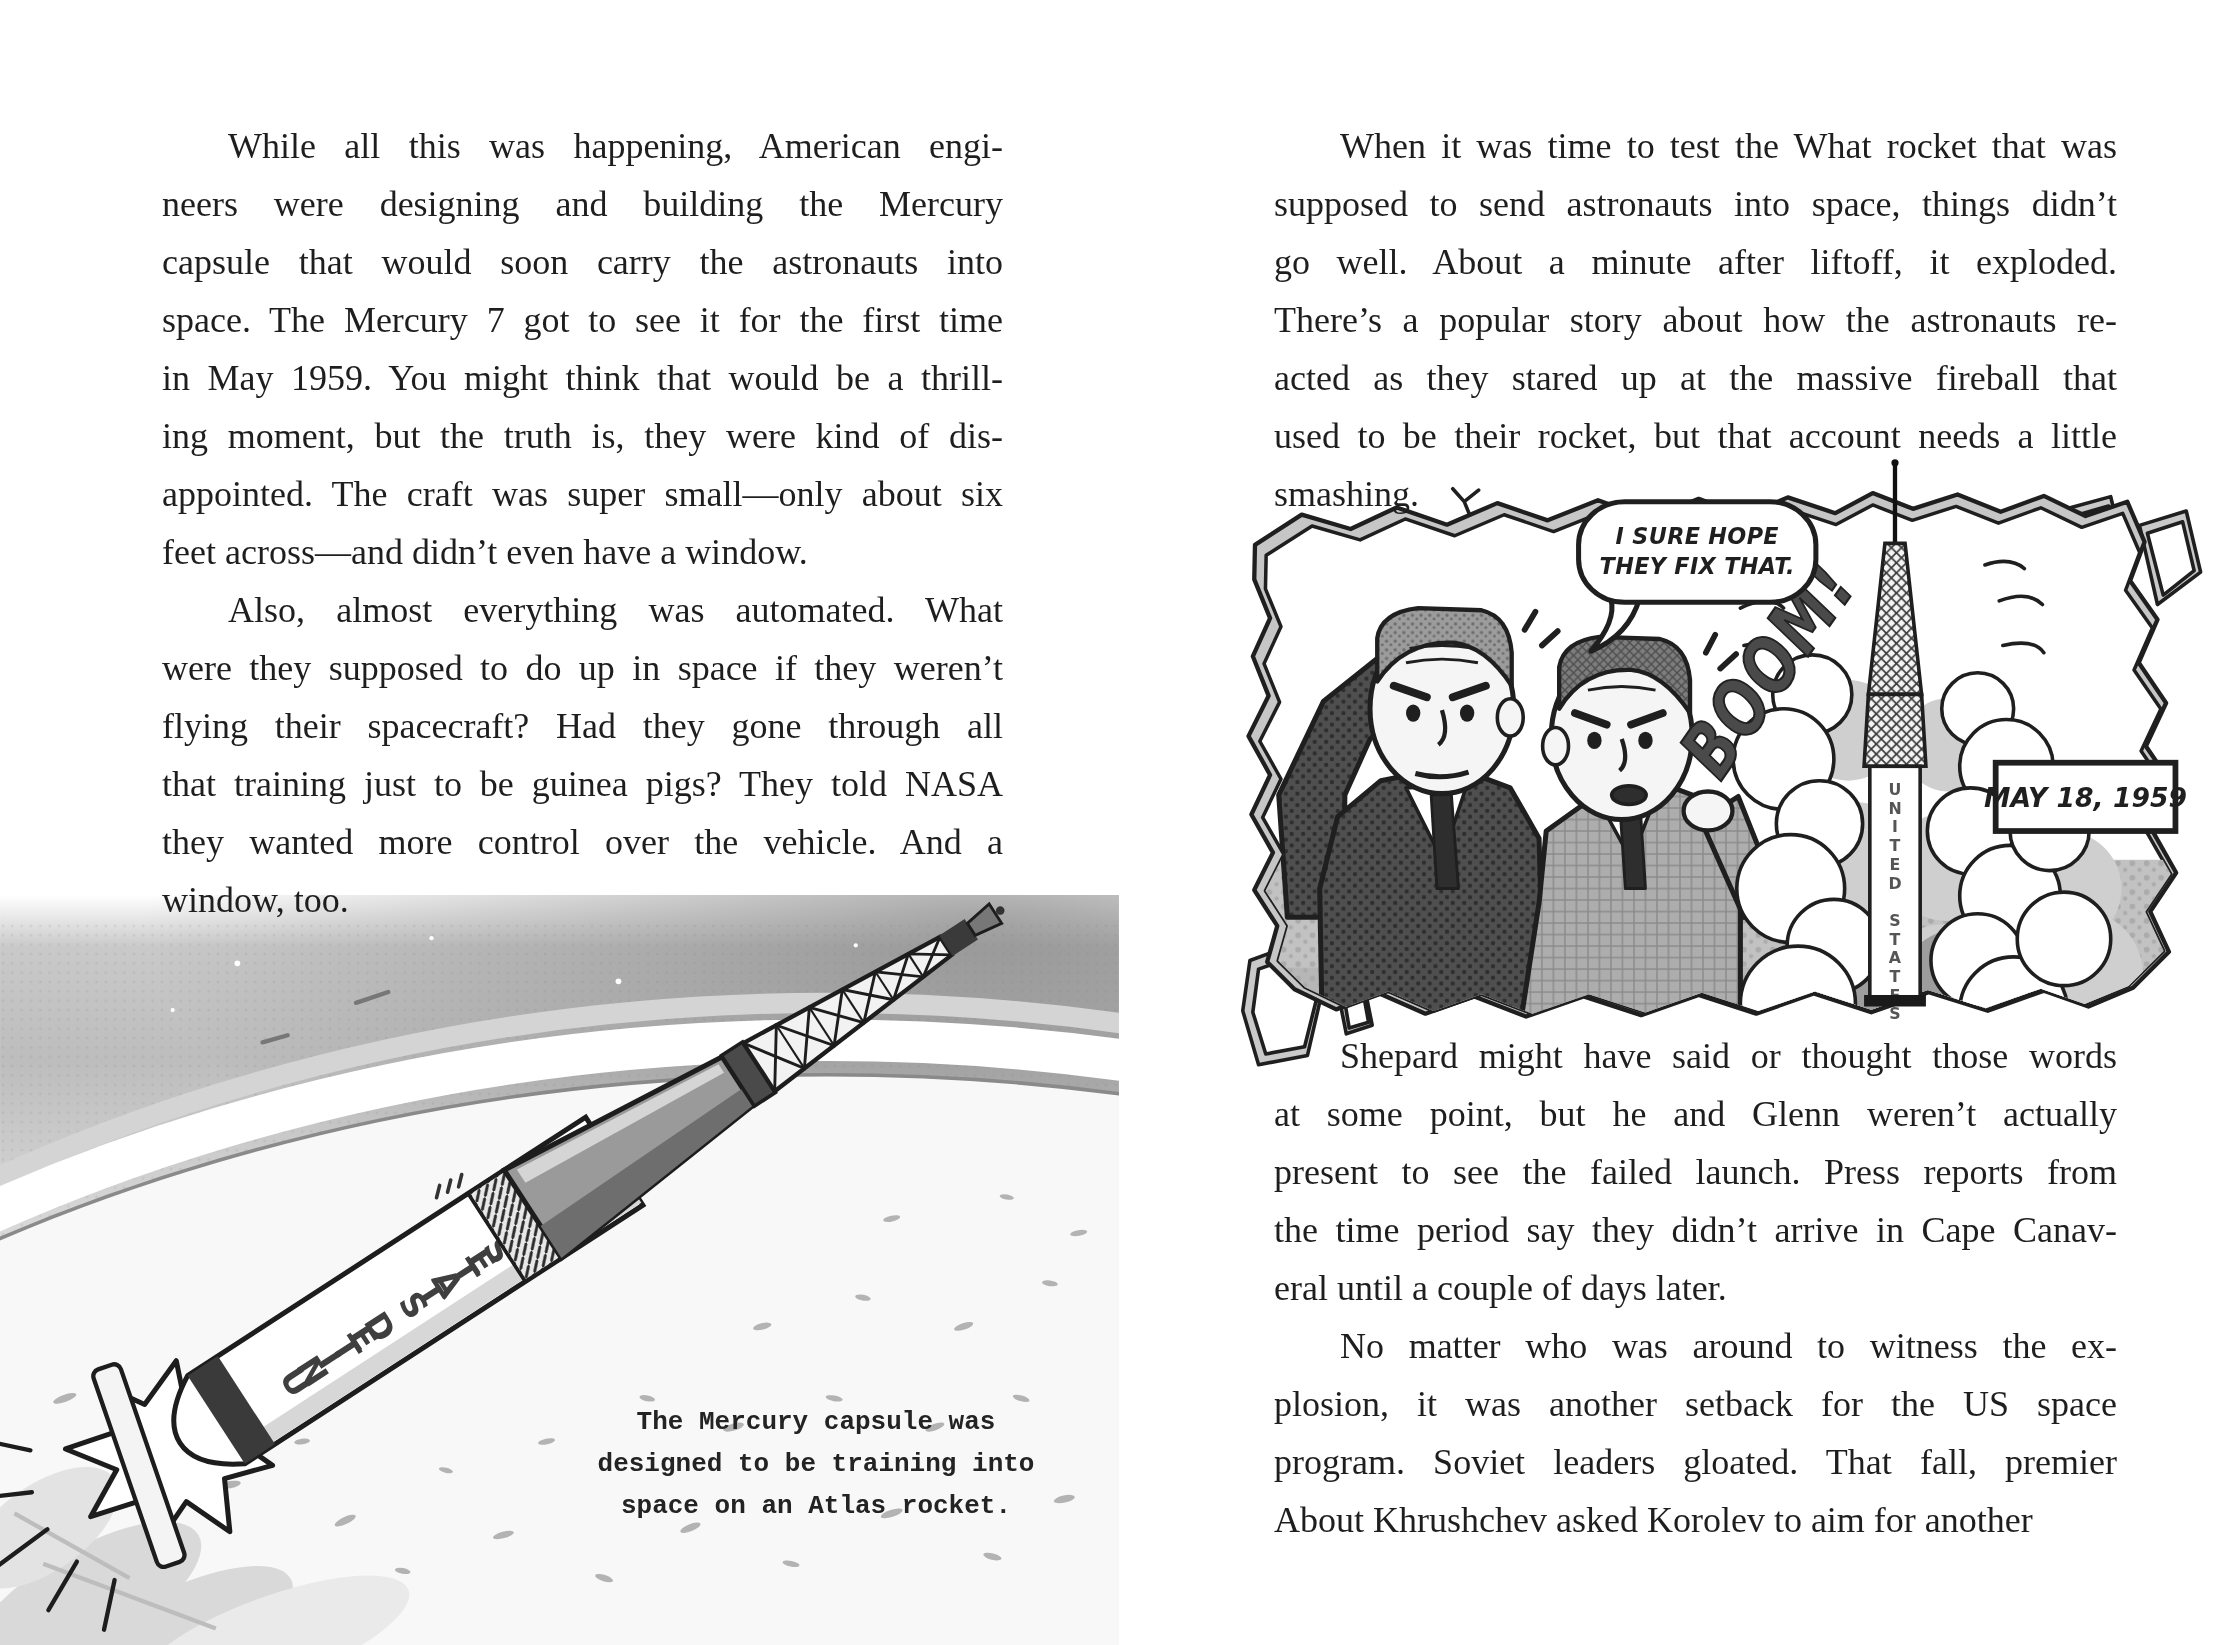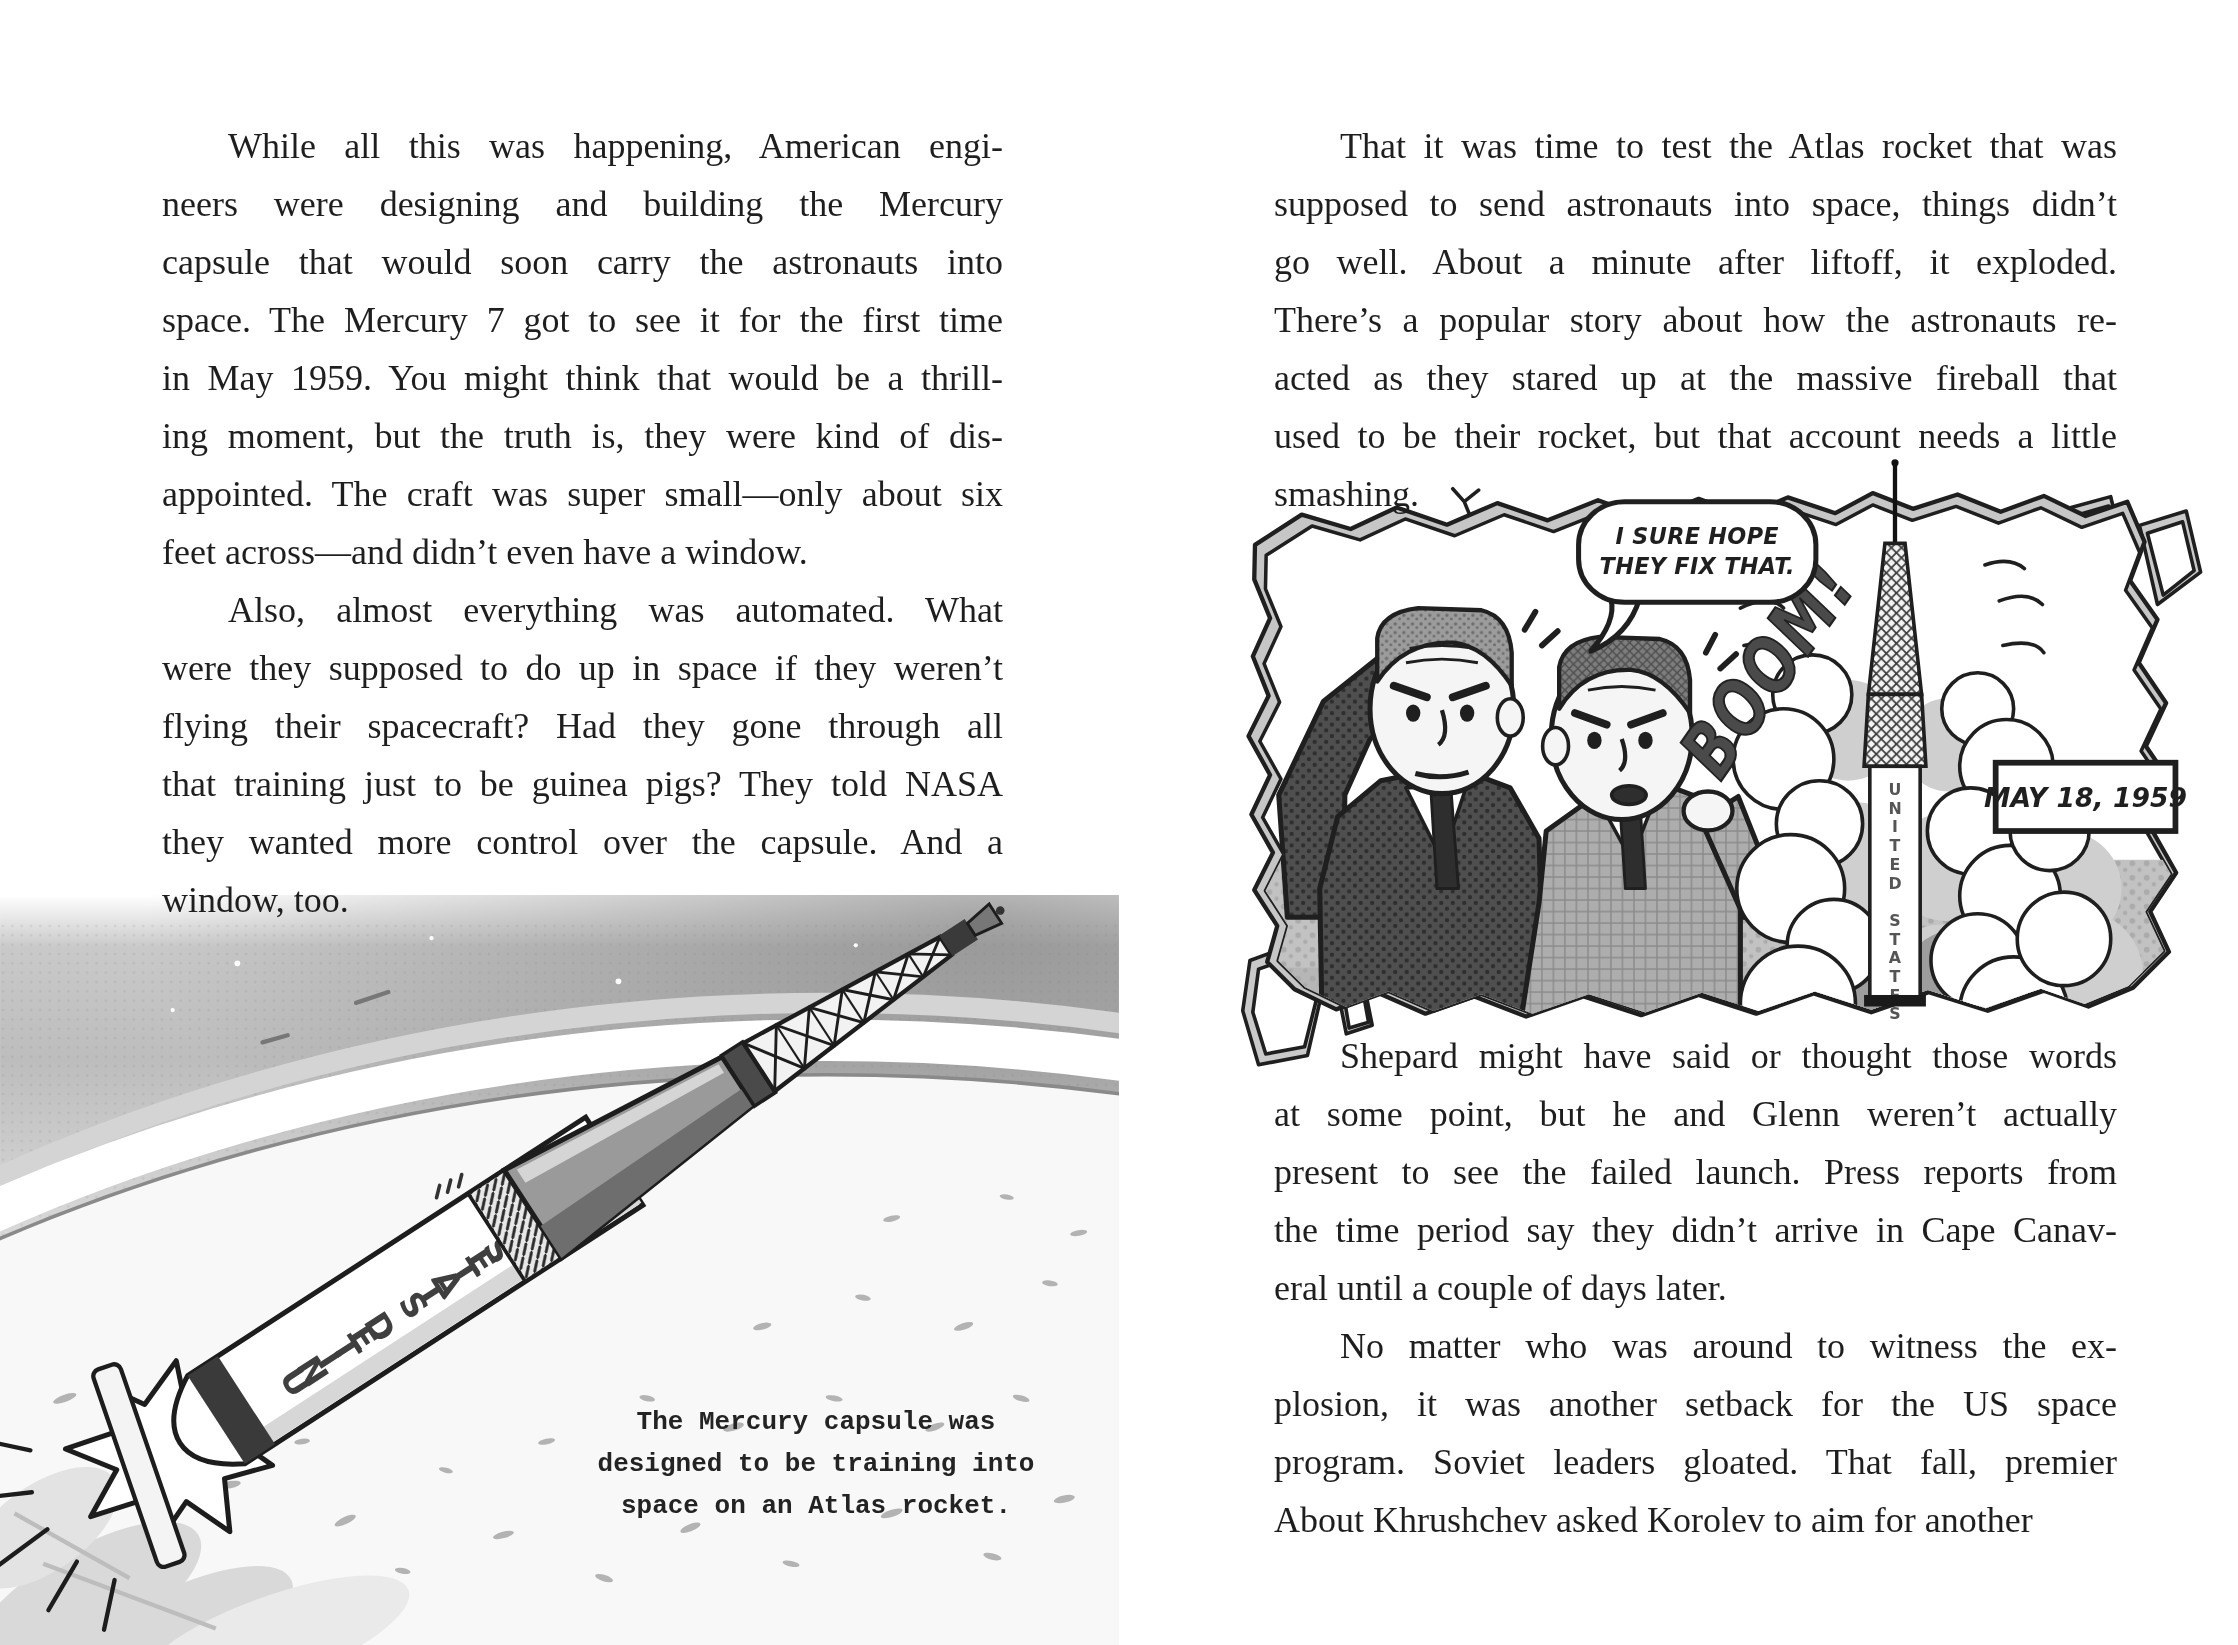--- a/index.html
+++ b/index.html
@@ -54,21 +54,21 @@
         <div class="line">capsule that would soon carry the astronauts into</div>
         <div class="line">space. The Mercury 7 got to see it for the first time</div>
         <div class="line">in May 1959. You might think that would be a thrill-</div>
         <div class="line">ing moment, but the truth is, they were kind of dis-</div>
         <div class="line">appointed. The craft was super small—only about six</div>
         <div class="line last">feet across—and didn’t even have a window.</div>
         <div class="line first">Also, almost everything was automated. What</div>
         <div class="line">were they supposed to do up in space if they weren’t</div>
         <div class="line">flying their spacecraft? Had they gone through all</div>
         <div class="line">that training just to be guinea pigs? They told NASA</div>
-        <div class="line">they wanted more control over the capsule. And a</div>
+        <div class="line">they wanted more control over the vehicle. And a</div>
         <div class="line last">window, too.</div>
       </div>
 
     <svg class="illus" width="1119" height="750" viewBox="0 0 1556 1043">
       <defs>
         <linearGradient id="skyG" x1="0" y1="0" x2="0" y2="1">
           <stop offset="0" stop-color="#ffffff"></stop>
           <stop offset="0.07" stop-color="#c9c9c9"></stop>
           <stop offset="0.22" stop-color="#bdbdbd"></stop>
           <stop offset="0.45" stop-color="#d9d9d9"></stop>
@@ -217,21 +217,21 @@
     <div class="caption">
         <div class="line">The Mercury capsule was</div>
         <div class="line">designed to be training into</div>
         <div class="line">space on an Atlas rocket.</div>
       </div>
   </section>
 
   <section class="page page-right">
 
     <div class="textcol txt-right-top">
-        <div class="line first">That it was time to test the Atlas rocket that was</div>
+        <div class="line first">When it was time to test the What rocket that was</div>
         <div class="line">supposed to send astronauts into space, things didn’t</div>
         <div class="line">go well. About a minute after liftoff, it exploded.</div>
         <div class="line">There’s a popular story about how the astronauts re-</div>
         <div class="line">acted as they stared up at the massive fireball that</div>
         <div class="line">used to be their rocket, but that account needs a little</div>
         <div class="line last">smashing.</div>
       </div>
 
     <svg class="comic" width="978" height="633" viewBox="0 0 1360 880">
       <defs>

